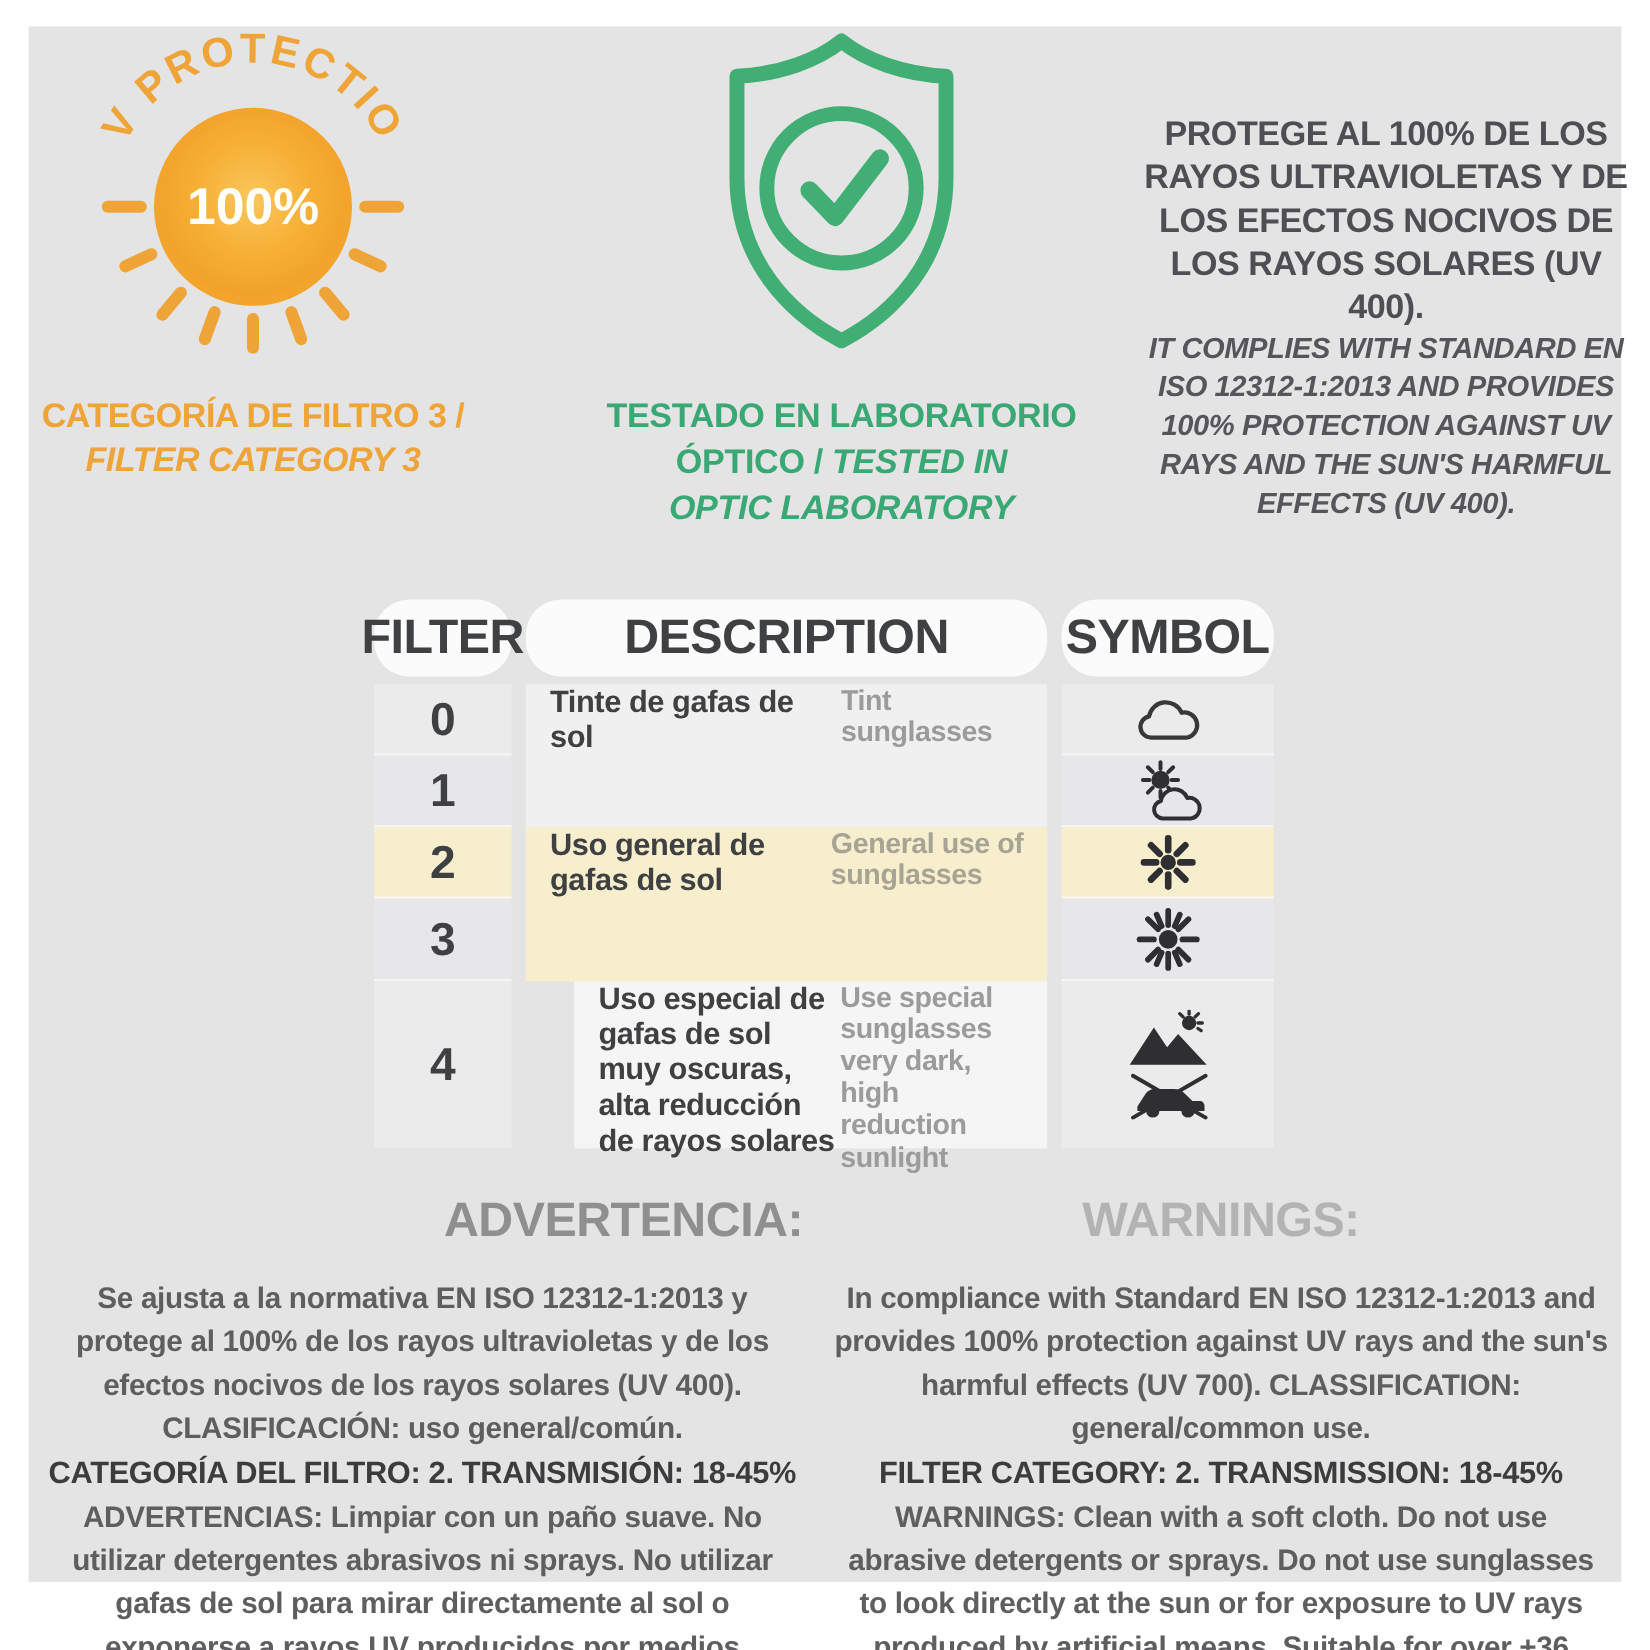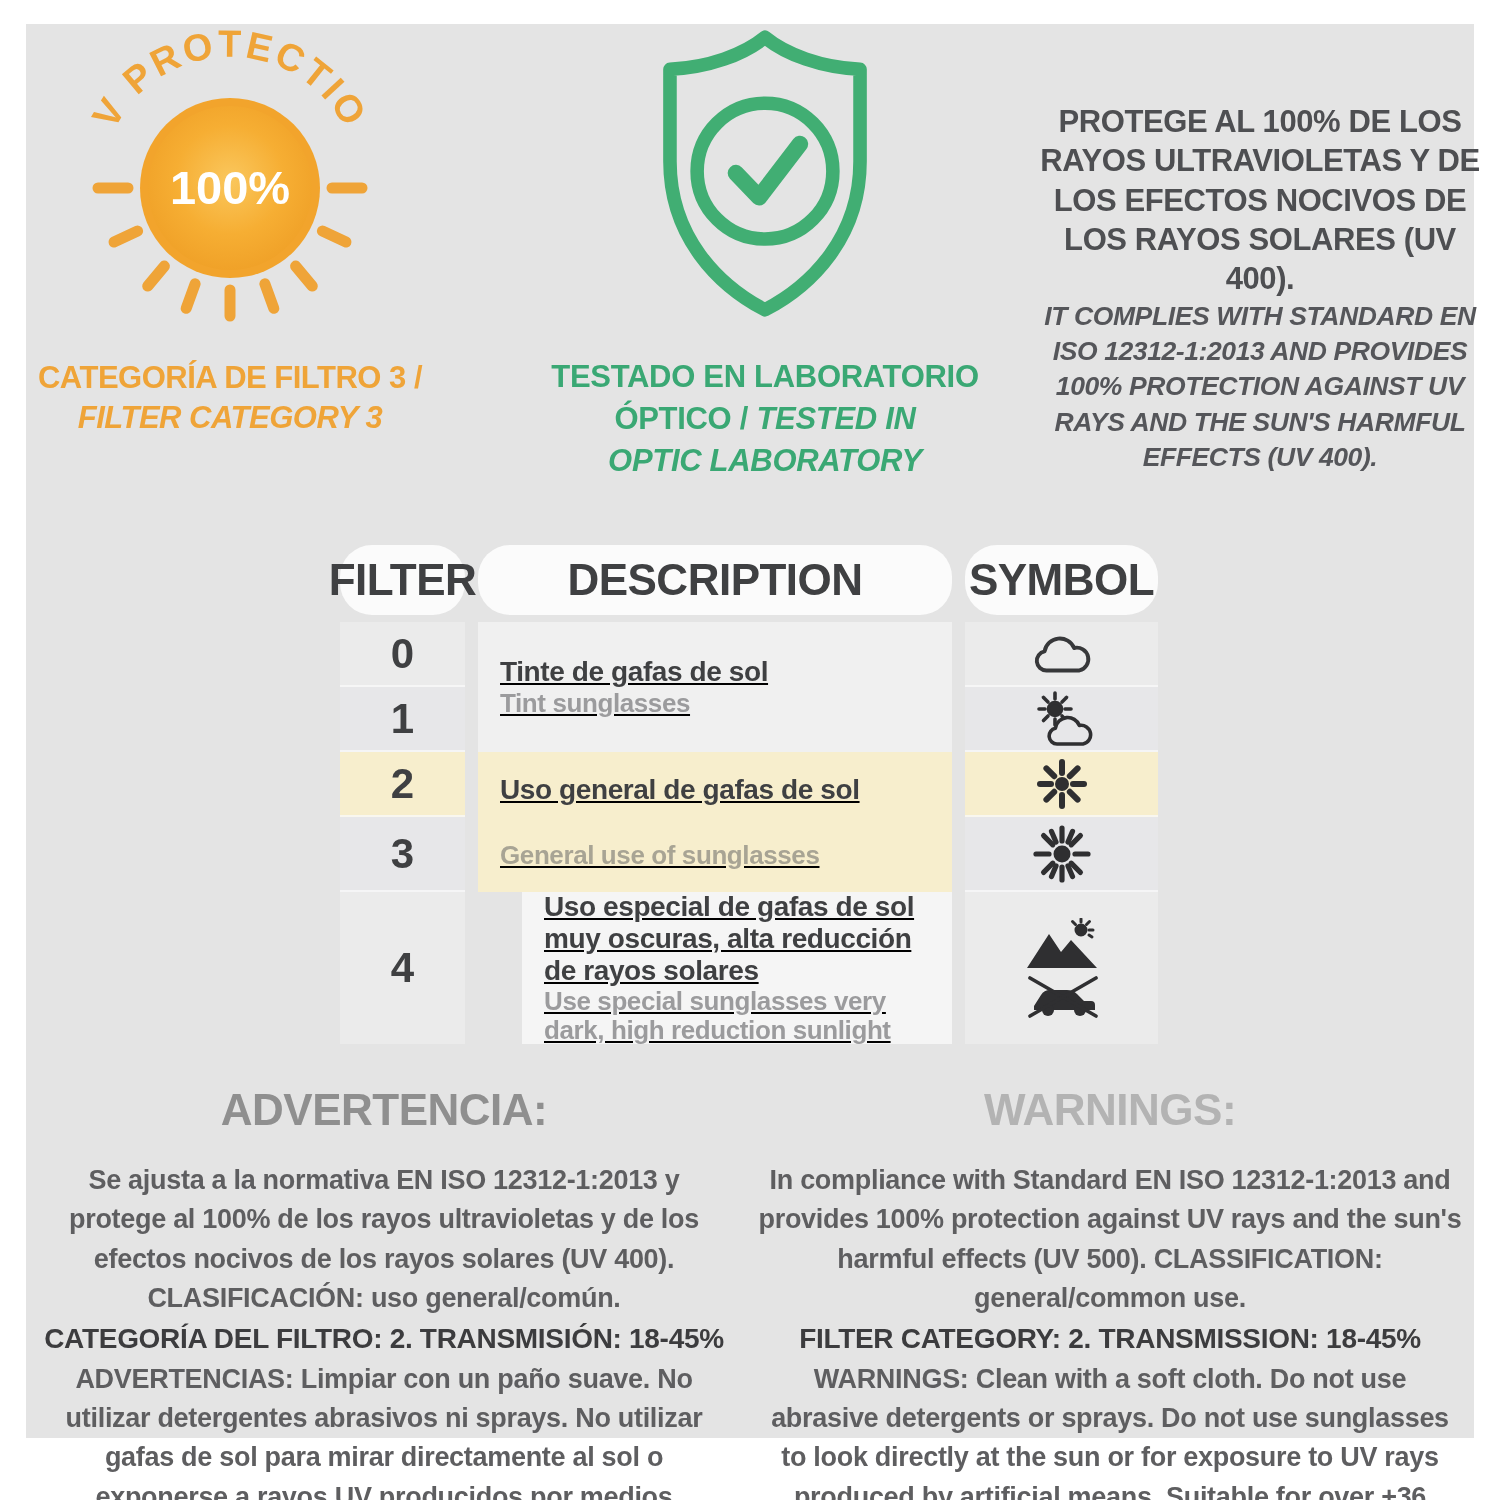--- a/index.html
+++ b/index.html
@@ -27,36 +27,36 @@
   .thead{display:grid;grid-template-columns:125px 474px 193px;column-gap:13px;height:70px;}
   .th{background:#fbfbfb;display:flex;align-items:center;justify-content:center;
       font-size:44px;font-weight:700;color:#3f4042;letter-spacing:-0.5px;border-radius:32px;}
   .tbody{display:grid;grid-template-columns:125px 474px 193px;column-gap:13px;
          grid-template-rows:65px 65px 65px 75px 152px;margin-top:7px;}
   .fcell{display:flex;align-items:center;justify-content:center;
          font-size:42px;font-weight:700;color:#3f4042;}
   .scell{display:flex;align-items:center;justify-content:center;flex-direction:column;gap:4px;}
   .sep{border-bottom:2px solid rgba(250,250,250,.75);}
   .bg-a{background:#ebebeb;} .bg-b{background:#e7e7e9;} .bg-cream{background:#f7eecd;}
-  .desc{display:flex;flex-direction:column;justify-content:center;padding-left:22px;text-decoration:underline;}
+  .desc{display:flex;flex-direction:row;padding-left:22px;}
   .desc-a{grid-column:2;grid-row:1 / span 2;background:#f0f0f0;}
   .desc-b{grid-column:2;grid-row:3 / span 2;background:#f7eecd;gap:34px;}
   .desc-c{grid-column:2;grid-row:5;background:#f5f5f5;padding-right:30px;margin-left:44px;}
   .d-es{font-size:28px;font-weight:700;color:#3f4042;letter-spacing:-0.4px;line-height:1.15;}
   .d-en{font-size:26px;font-weight:700;color:#9b9b9d;letter-spacing:-0.4px;line-height:1.12;}
   .desc-b .d-en{color:#a8a494;}
   .c1{grid-column:1;} .c3{grid-column:3;}
   .r1{grid-row:1;} .r2{grid-row:2;} .r3{grid-row:3;} .r4{grid-row:4;} .r5{grid-row:5;}
 
   
   .warn{position:absolute;top:1085px;text-align:center;}
   .warn-es{left:38px;width:692px;}
   .warn-en{left:758px;width:704px;}
   .w-title{font-size:44px;font-weight:700;letter-spacing:-0.5px;margin-bottom:26px;}
-  .warn-es .w-title{color:#8f8f8f;}
+  .warn-es .w-title{color:#8f8f8f;text-align:right;}
   .warn-en .w-title{color:#b3b3b3;}
   .w-p{font-size:27px;font-weight:700;color:#5e5e60;letter-spacing:-0.3px;line-height:1.46;}
   .w-b{font-size:28px;font-weight:800;color:#3c3c3e;letter-spacing:-0.3px;line-height:1.46;}
 </style>
 </head>
 <body>
 
 <div class="page">
   <div class="panel"></div>
 
@@ -226,17 +226,17 @@
 
   <div class="warn warn-es">
     <div class="w-title">ADVERTENCIA:</div>
     <div class="w-p">Se ajusta a la normativa EN ISO 12312-1:2013 y protege al 100% de los rayos ultravioletas y de los efectos nocivos de los rayos solares (UV 400). CLASIFICACIÓN: uso general/común.</div>
     <div class="w-b">CATEGORÍA DEL FILTRO: 2. TRANSMISIÓN: 18-45%</div>
     <div class="w-p">ADVERTENCIAS: Limpiar con un paño suave. No utilizar detergentes abrasivos ni sprays. No utilizar gafas de sol para mirar directamente al sol o exponerse a rayos UV producidos por medios artificiales. Para + 36 meses.</div>
   </div>
 
   <div class="warn warn-en">
     <div class="w-title">WARNINGS:</div>
-    <div class="w-p">In compliance with Standard EN ISO 12312-1:2013 and provides 100% protection against UV rays and the sun's harmful effects (UV 500). CLASSIFICATION: general/common use.</div>
+    <div class="w-p">In compliance with Standard EN ISO 12312-1:2013 and provides 100% protection against UV rays and the sun's harmful effects (UV 700). CLASSIFICATION: general/common use.</div>
     <div class="w-b">FILTER CATEGORY: 2. TRANSMISSION: 18-45%</div>
     <div class="w-p">WARNINGS: Clean with a soft cloth. Do not use abrasive detergents or sprays. Do not use sunglasses to look directly at the sun or for exposure to UV rays produced by artificial means. Suitable for over +36 months.</div>
   </div>
 </div>
 
 </body></html>

